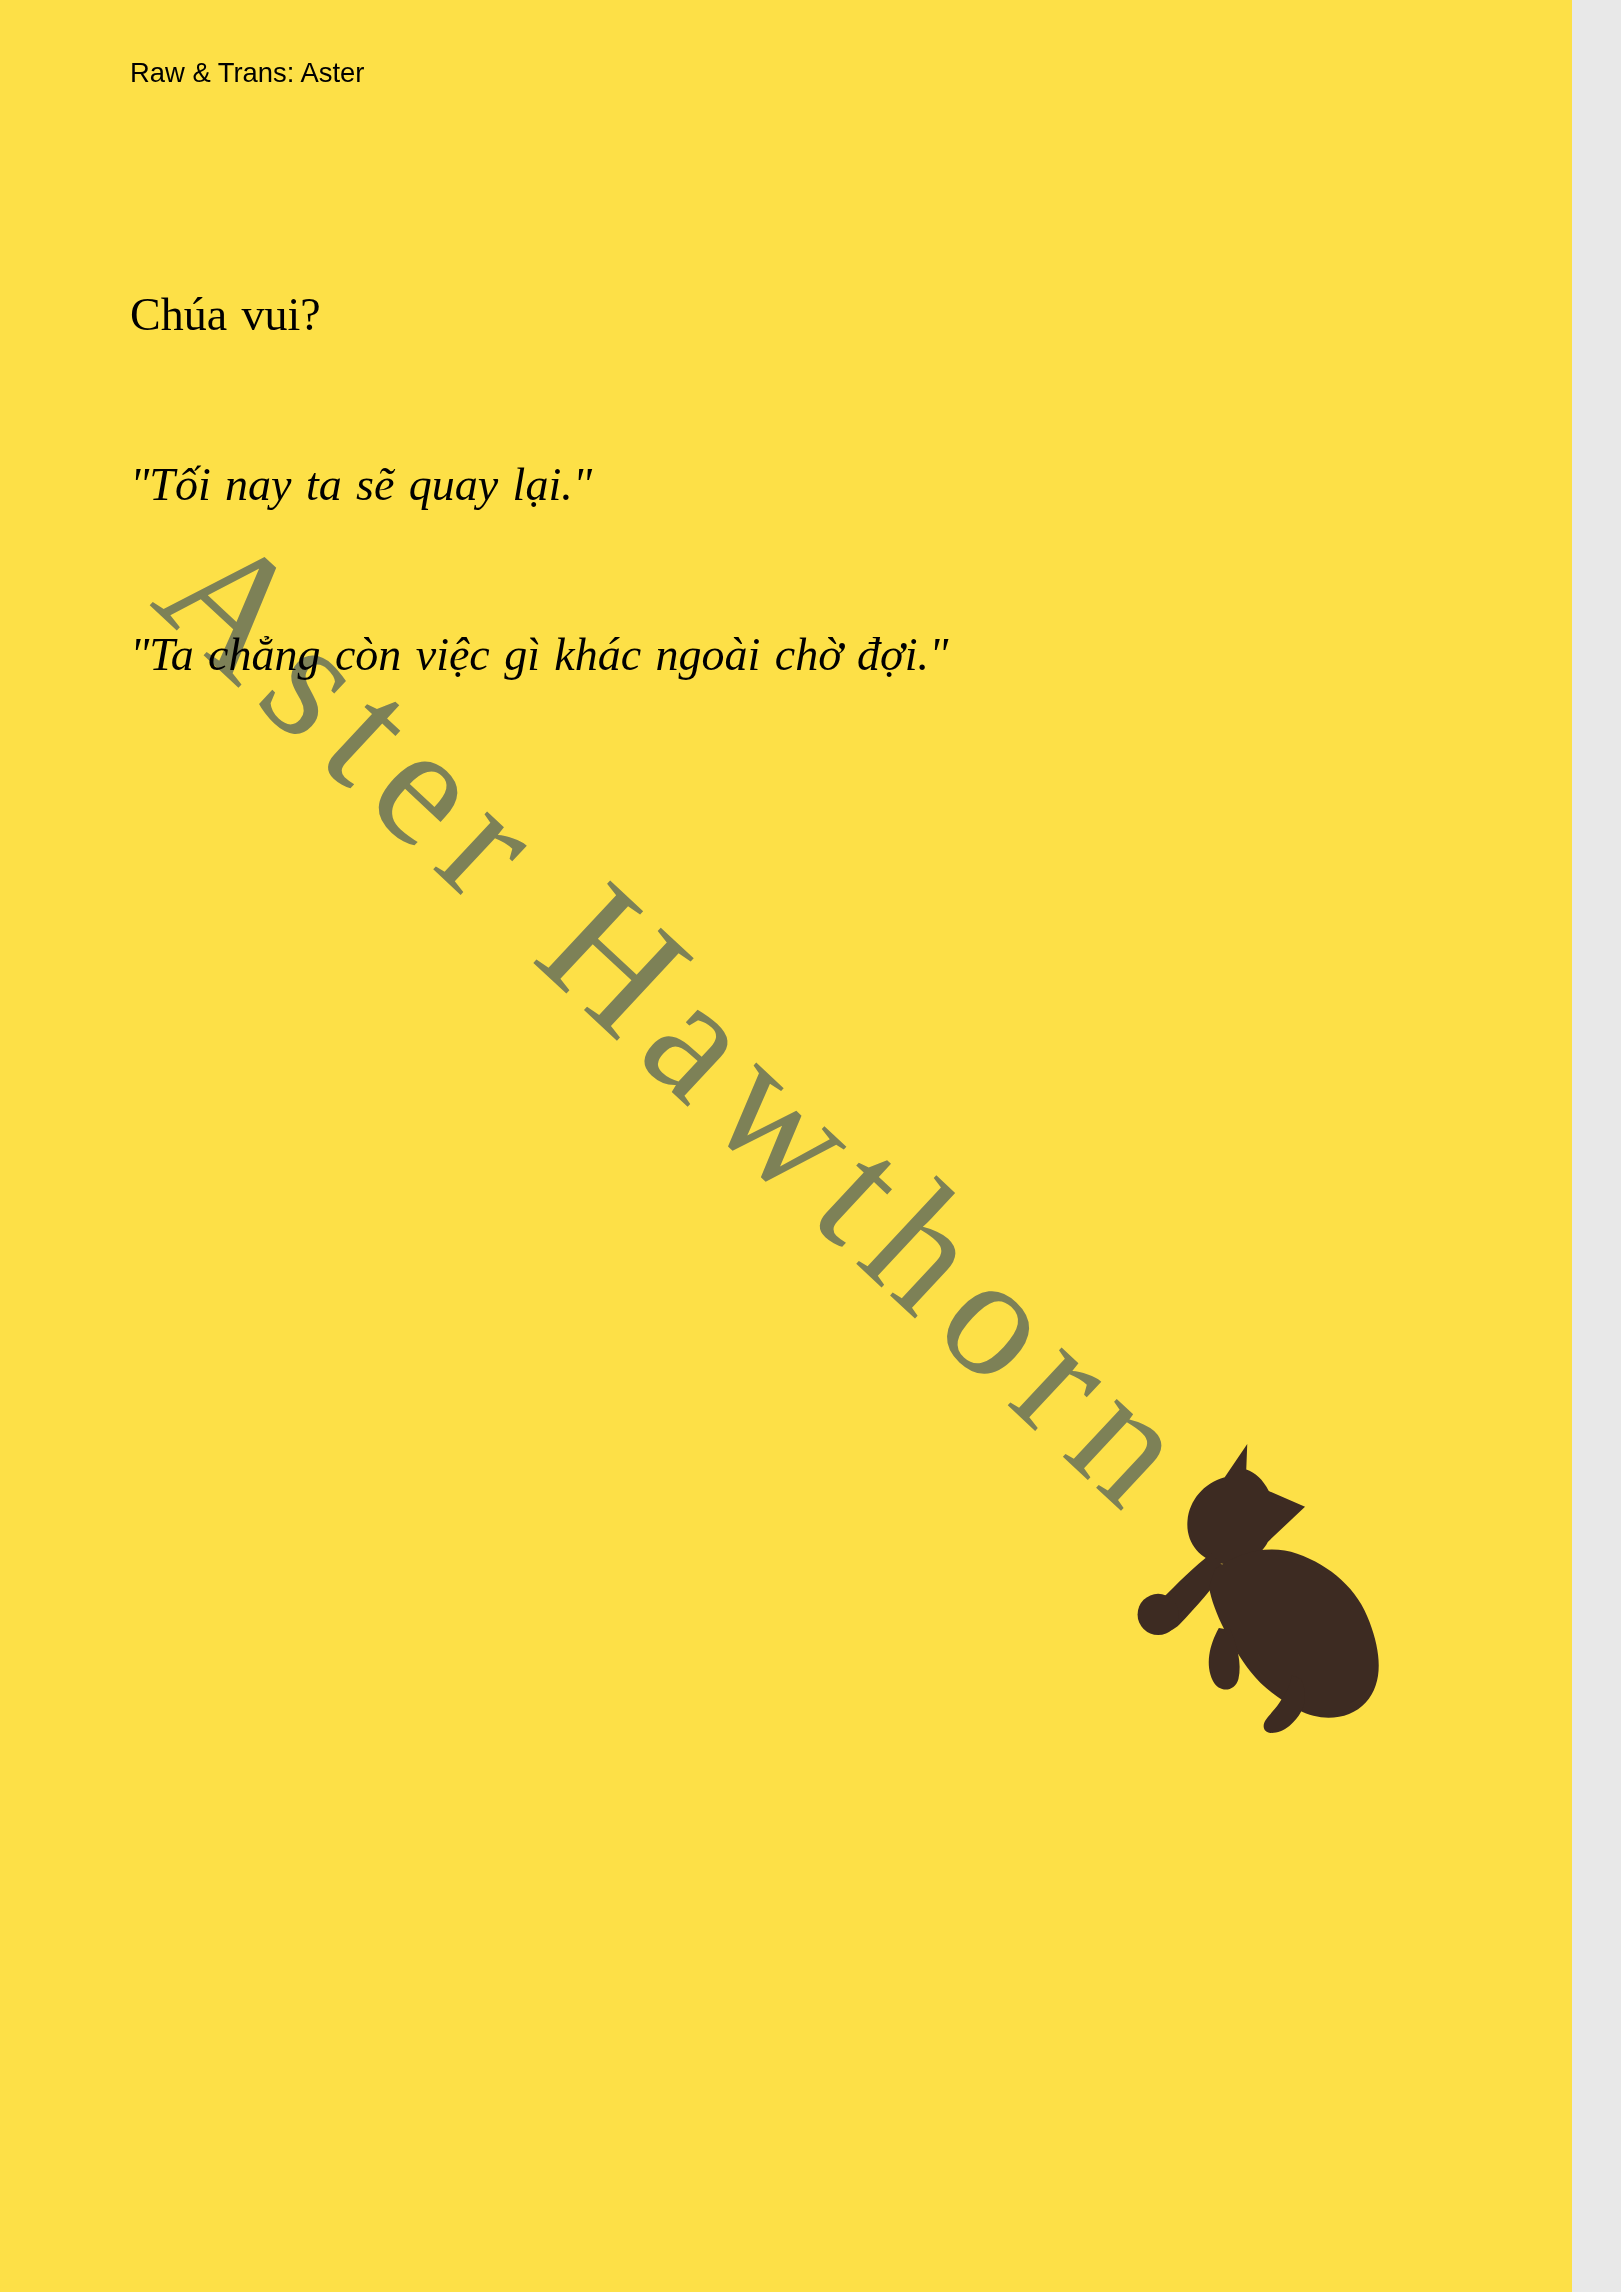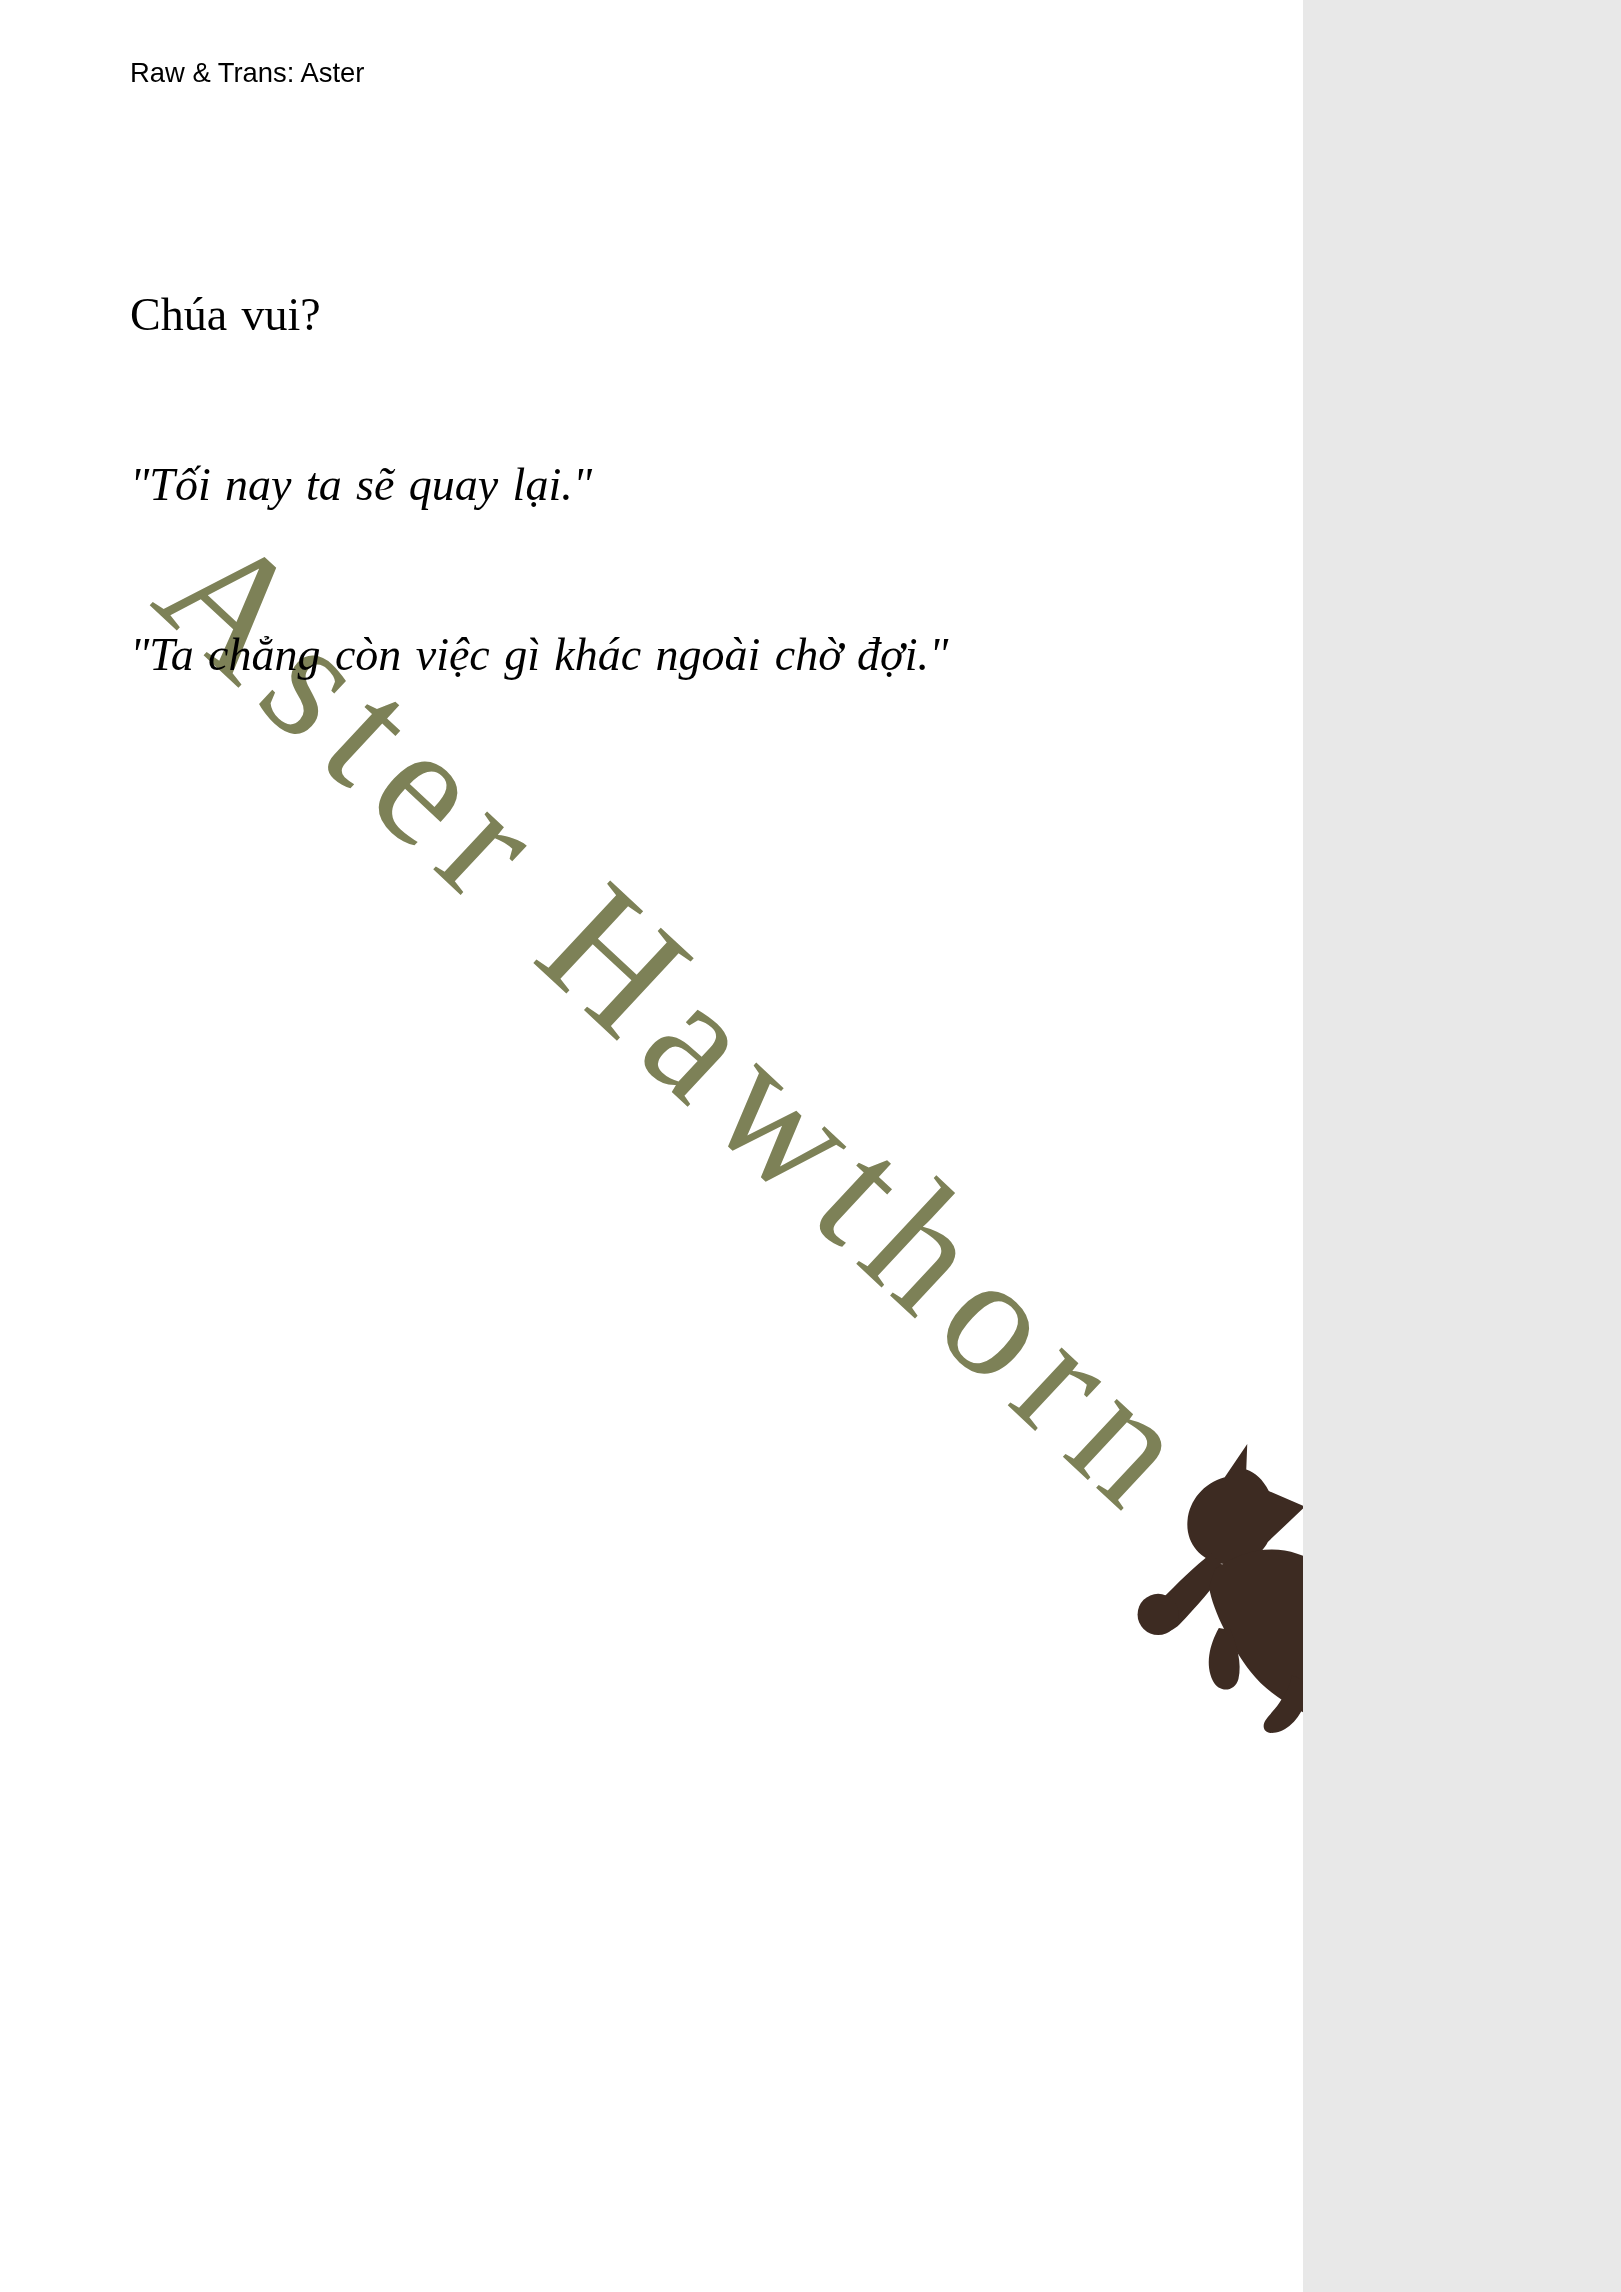--- a/index.html
+++ b/index.html
@@ -1,20 +1,20 @@
 <!DOCTYPE html>
 <html><head>
 <meta charset="utf-8">
 <style>
   html, body { margin: 0; padding: 0; background: #e8e8e8; }
   .page {
     position: relative;
-    width: 1303px;
+    width: 1572px;
     height: 2293px;
-    background: #ffffff;
+    background: #fde047;
     overflow: hidden;
     font-family: "Liberation Serif", serif;
     color: #000000;
   }
   .doc-header {
     position: absolute;
     left: 130px;
     top: 57px;
     font-family: "Liberation Sans", sans-serif;
     font-size: 27.4px;

